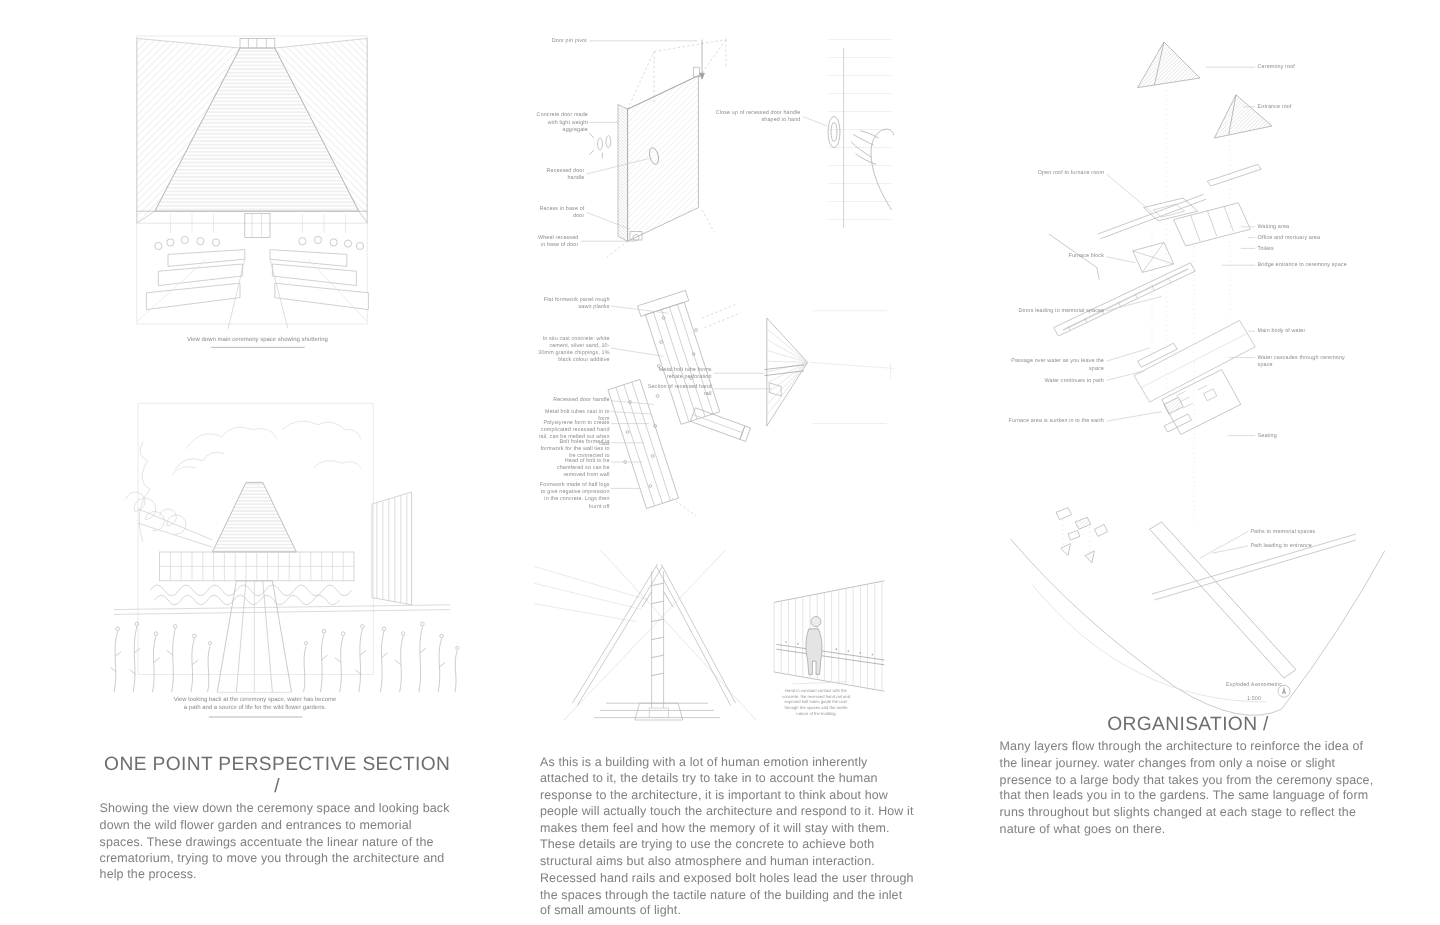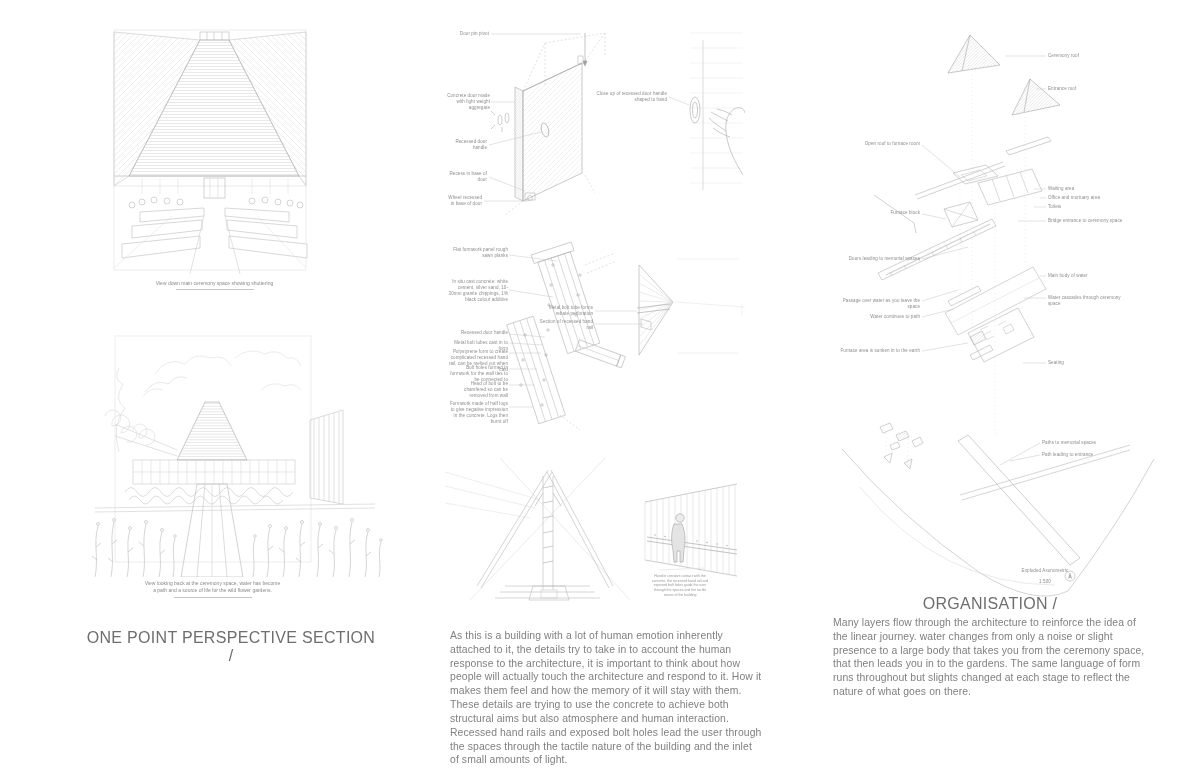--- a/index.html
+++ b/index.html
@@ -197,20 +197,21 @@
     </svg>
     <div class="cap" style="left:20px;width:215px;top:248px;">
       <span>View looking back at the ceremony space, water has become</span><br>
       <span>a path and a source of life for the wild flower gardens.</span>
       <span class="cap-underline"></span>
     </div>
   </div>
 
   <div class="section" style="left:83px;top:629px;width:296px;">
     <div class="ttl">ONE POINT PERSPECTIVE SECTION /</div>
+    <p class="bdy">Showing the view down the ceremony space and looking back down the wild flower garden and entrances to memorial spaces. These drawings accentuate the linear nature of the crematorium, trying to move you through the architecture and help the process.</p>
   </div>
 
   <div class="abs" style="left:445px;top:25px;width:300px;height:205px;">
     <svg width="300" height="205" viewBox="0 0 300 205">
       <defs>
         <pattern id="d3h" width="5" height="5" patternUnits="userSpaceOnUse">
             <path d="M0,5 L5,0" stroke="#dedede" stroke-width="0.4"></path>
           </pattern>
         <pattern id="d3s" width="2.6" height="2.6" patternUnits="userSpaceOnUse">
             <path d="M0,0 L2.6,2.6" stroke="#c8c8c8" stroke-width="0.45"></path>

